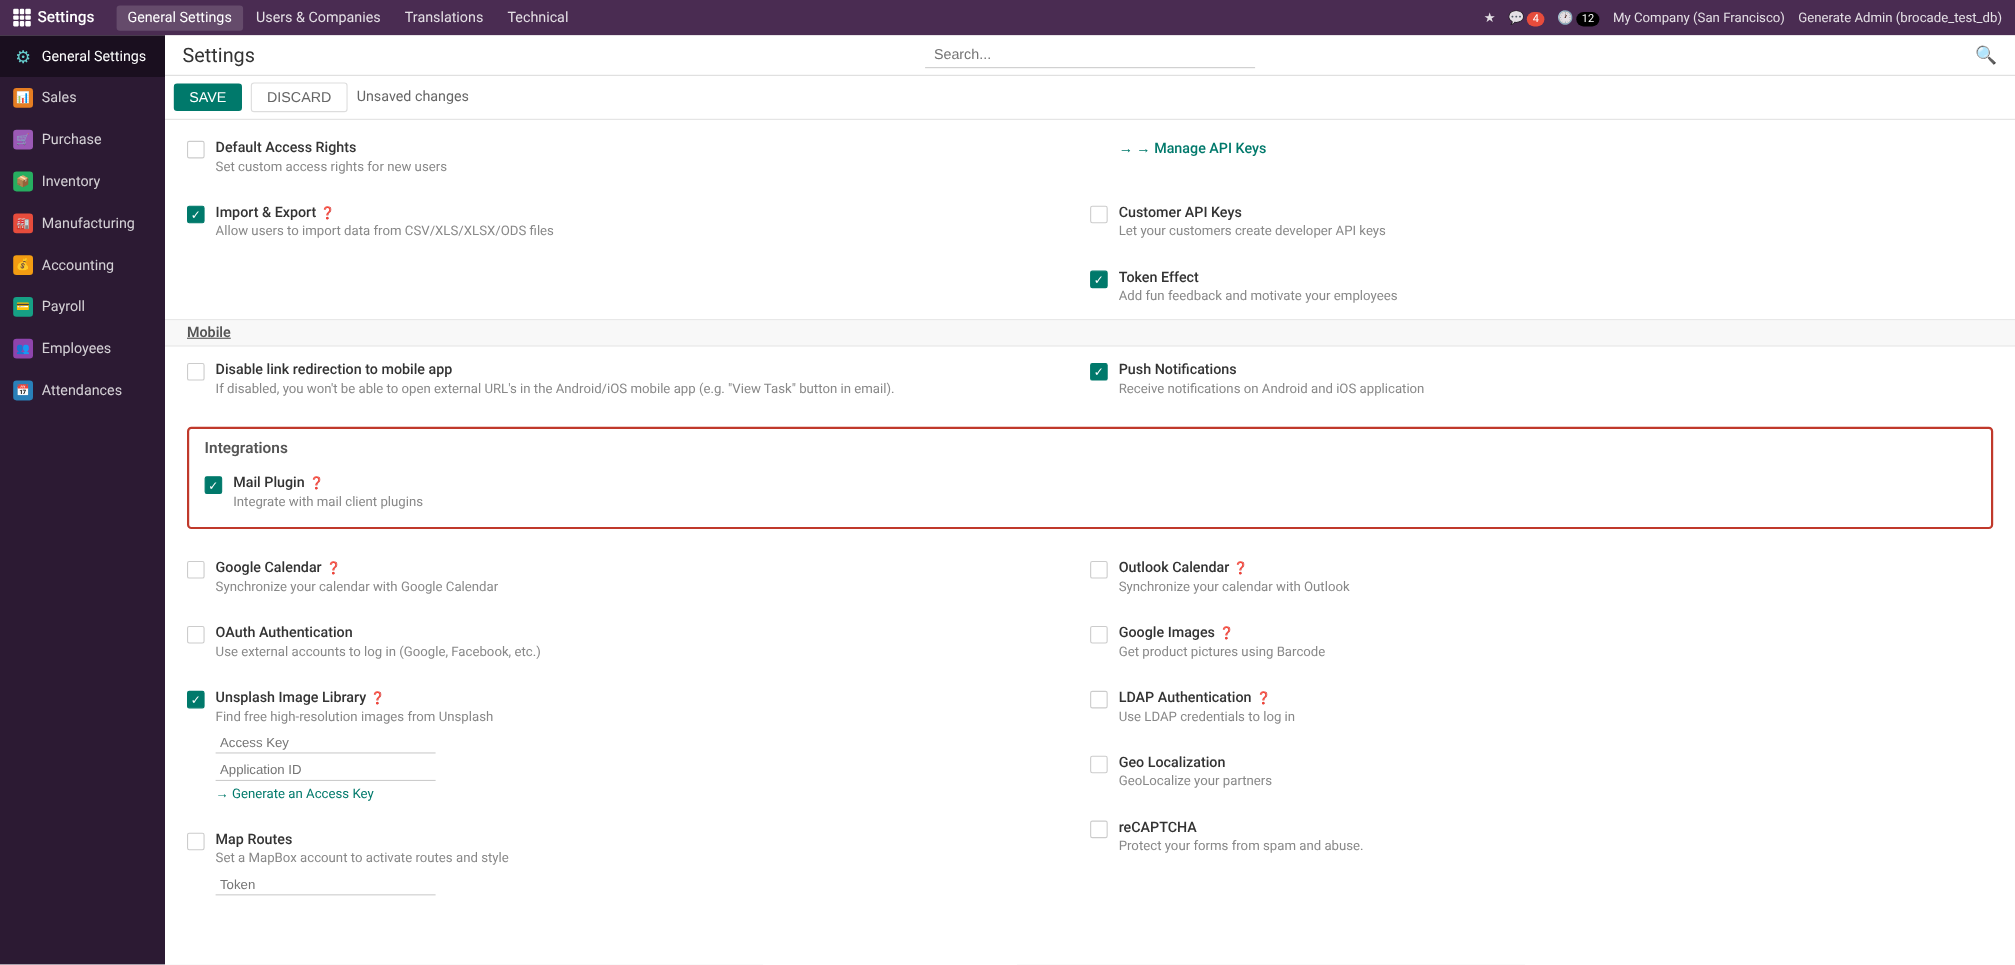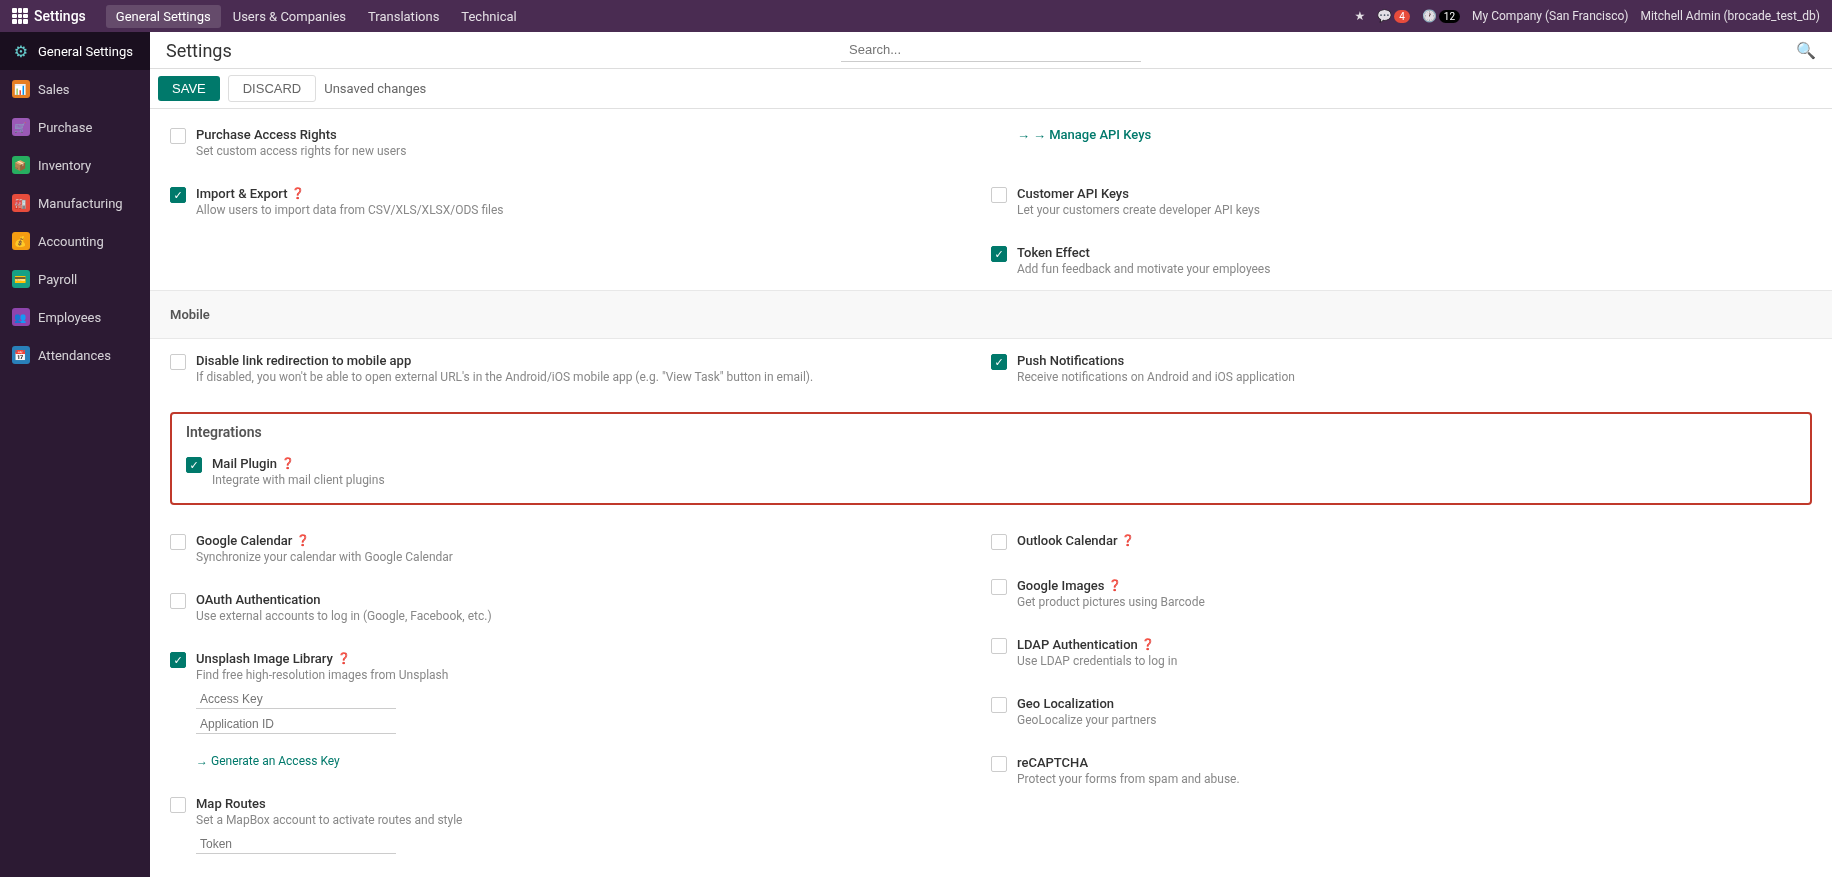--- a/index.html
+++ b/index.html
@@ -41,21 +41,21 @@
     
     .toolbar { background: white; border-bottom: 1px solid #e0e0e0; padding: 6px 8px; display: flex; align-items: center; gap: 8px; flex-shrink: 0; }
     .btn-save { background: #00796b; color: white; border: none; padding: 5px 14px; border-radius: 3px; font-size: 13px; cursor: pointer; font-weight: 500; }
     .btn-discard { background: white; color: #666; border: 1px solid #ddd; padding: 5px 14px; border-radius: 3px; font-size: 13px; cursor: pointer; }
     .unsaved-label { color: #666; font-size: 13px; }
 
     
     .settings-content { flex: 1; overflow-y: auto; background: white; }
 
     
-    .section-header { background: #f8f8f8; padding: 16px 20px; font-size: 13px; font-weight: 600; color: #555; border-top: 1px solid #e8e8e8; border-bottom: 1px solid #e8e8e8; }
+    .section-header { background: #f8f8f8; padding: 4px 20px; font-size: 13px; font-weight: 600; color: #555; border-top: 1px solid #e8e8e8; border-bottom: 1px solid #e8e8e8; text-decoration: underline; }
 
     .settings-grid { display: grid; grid-template-columns: 1fr 1fr; gap: 0; padding: 0 20px; }
     .settings-item { display: flex; align-items: flex-start; gap: 10px; padding: 14px 0; border-bottom: 0; }
     .settings-item-text { flex: 1; }
     .settings-item-title { font-size: 13px; font-weight: 500; color: #333; display: flex; align-items: center; gap: 4px; }
     .settings-item-desc { font-size: 12px; color: #888; margin-top: 2px; }
 
     
     .cb { width: 16px; height: 16px; border: 1px solid #ccc; border-radius: 2px; display: flex; align-items: center; justify-content: center; flex-shrink: 0; margin-top: 1px; cursor: pointer; }
     .cb.checked { background: #00796b; border-color: #00796b; color: white; }
@@ -106,21 +106,21 @@
     <a class="active">General Settings</a>
     <a>Users &amp; Companies</a>
     <a>Translations</a>
     <a>Technical</a>
   </nav>
   <div class="topbar-right">
     <span>★</span>
     <span>💬<span class="badge">4</span></span>
     <span>🕐<span class="badge badge-blue">12</span></span>
     <span>My Company (San Francisco)</span>
-    <span>Mitchell Admin (brocade_test_db)</span>
+    <span>Generate Admin (brocade_test_db)</span>
   </div>
 </div>
 
 <div class="main-layout">
 
   <div class="sidebar">
     <div class="sidebar-item active">
       <div class="icon icon-gear">⚙</div>
       <span>General Settings</span>
     </div>
@@ -173,21 +173,21 @@
     </div>
 
     <div class="settings-content">
 
       <div class="settings-grid" style="padding-top:4px;">
 
         <div class="settings-item">
           <div class="cb"></div>
           <div class="settings-item-text">
             <div class="settings-item-title">
-              <span>Purchase Access Rights</span>
+              <span>Default Access Rights</span>
             </div>
             <div class="settings-item-desc">Set custom access rights for new users</div>
           </div>
         </div>
 
         <div class="settings-item">
           <div style="width:16px; flex-shrink:0;"></div>
           <div class="settings-item-text">
             <div class="link-arrow">
               <span class="arrow">→</span><span>→ Manage API Keys</span>
@@ -301,21 +301,21 @@
             <div class="settings-item-text">
               <div class="settings-item-title">
                 <span>Unsplash Image Library</span>
                 <span class="help-icon">❓</span>
               </div>
               <div class="settings-item-desc">Find free high-resolution images from Unsplash</div>
               <div style="margin-top: 8px;">
                 <div style="margin-bottom: 6px;">
                   <input class="text-input" type="text" placeholder="Access Key" style="">
                 </div>
-                <div style="margin-bottom: 20px;">
+                <div style="margin-bottom: 4px;">
                   <input class="text-input" type="text" placeholder="Application ID" style="">
                 </div>
                 <div class="generate-link">
                   <span>→ Generate an Access Key</span>
                 </div>
               </div>
             </div>
           </div>
 
           <div class="settings-item" style="align-items: flex-start;">
@@ -334,20 +334,21 @@
 
         <div>
 
           <div class="settings-item">
             <div class="cb"></div>
             <div class="settings-item-text">
               <div class="settings-item-title">
                 <span>Outlook Calendar</span>
                 <span class="help-icon">❓</span>
               </div>
+              <div class="settings-item-desc">Synchronize your calendar with Outlook</div>
             </div>
           </div>
 
           <div class="settings-item">
             <div class="cb"></div>
             <div class="settings-item-text">
               <div class="settings-item-title">
                 <span>Google Images</span>
                 <span class="help-icon">❓</span>
               </div>

